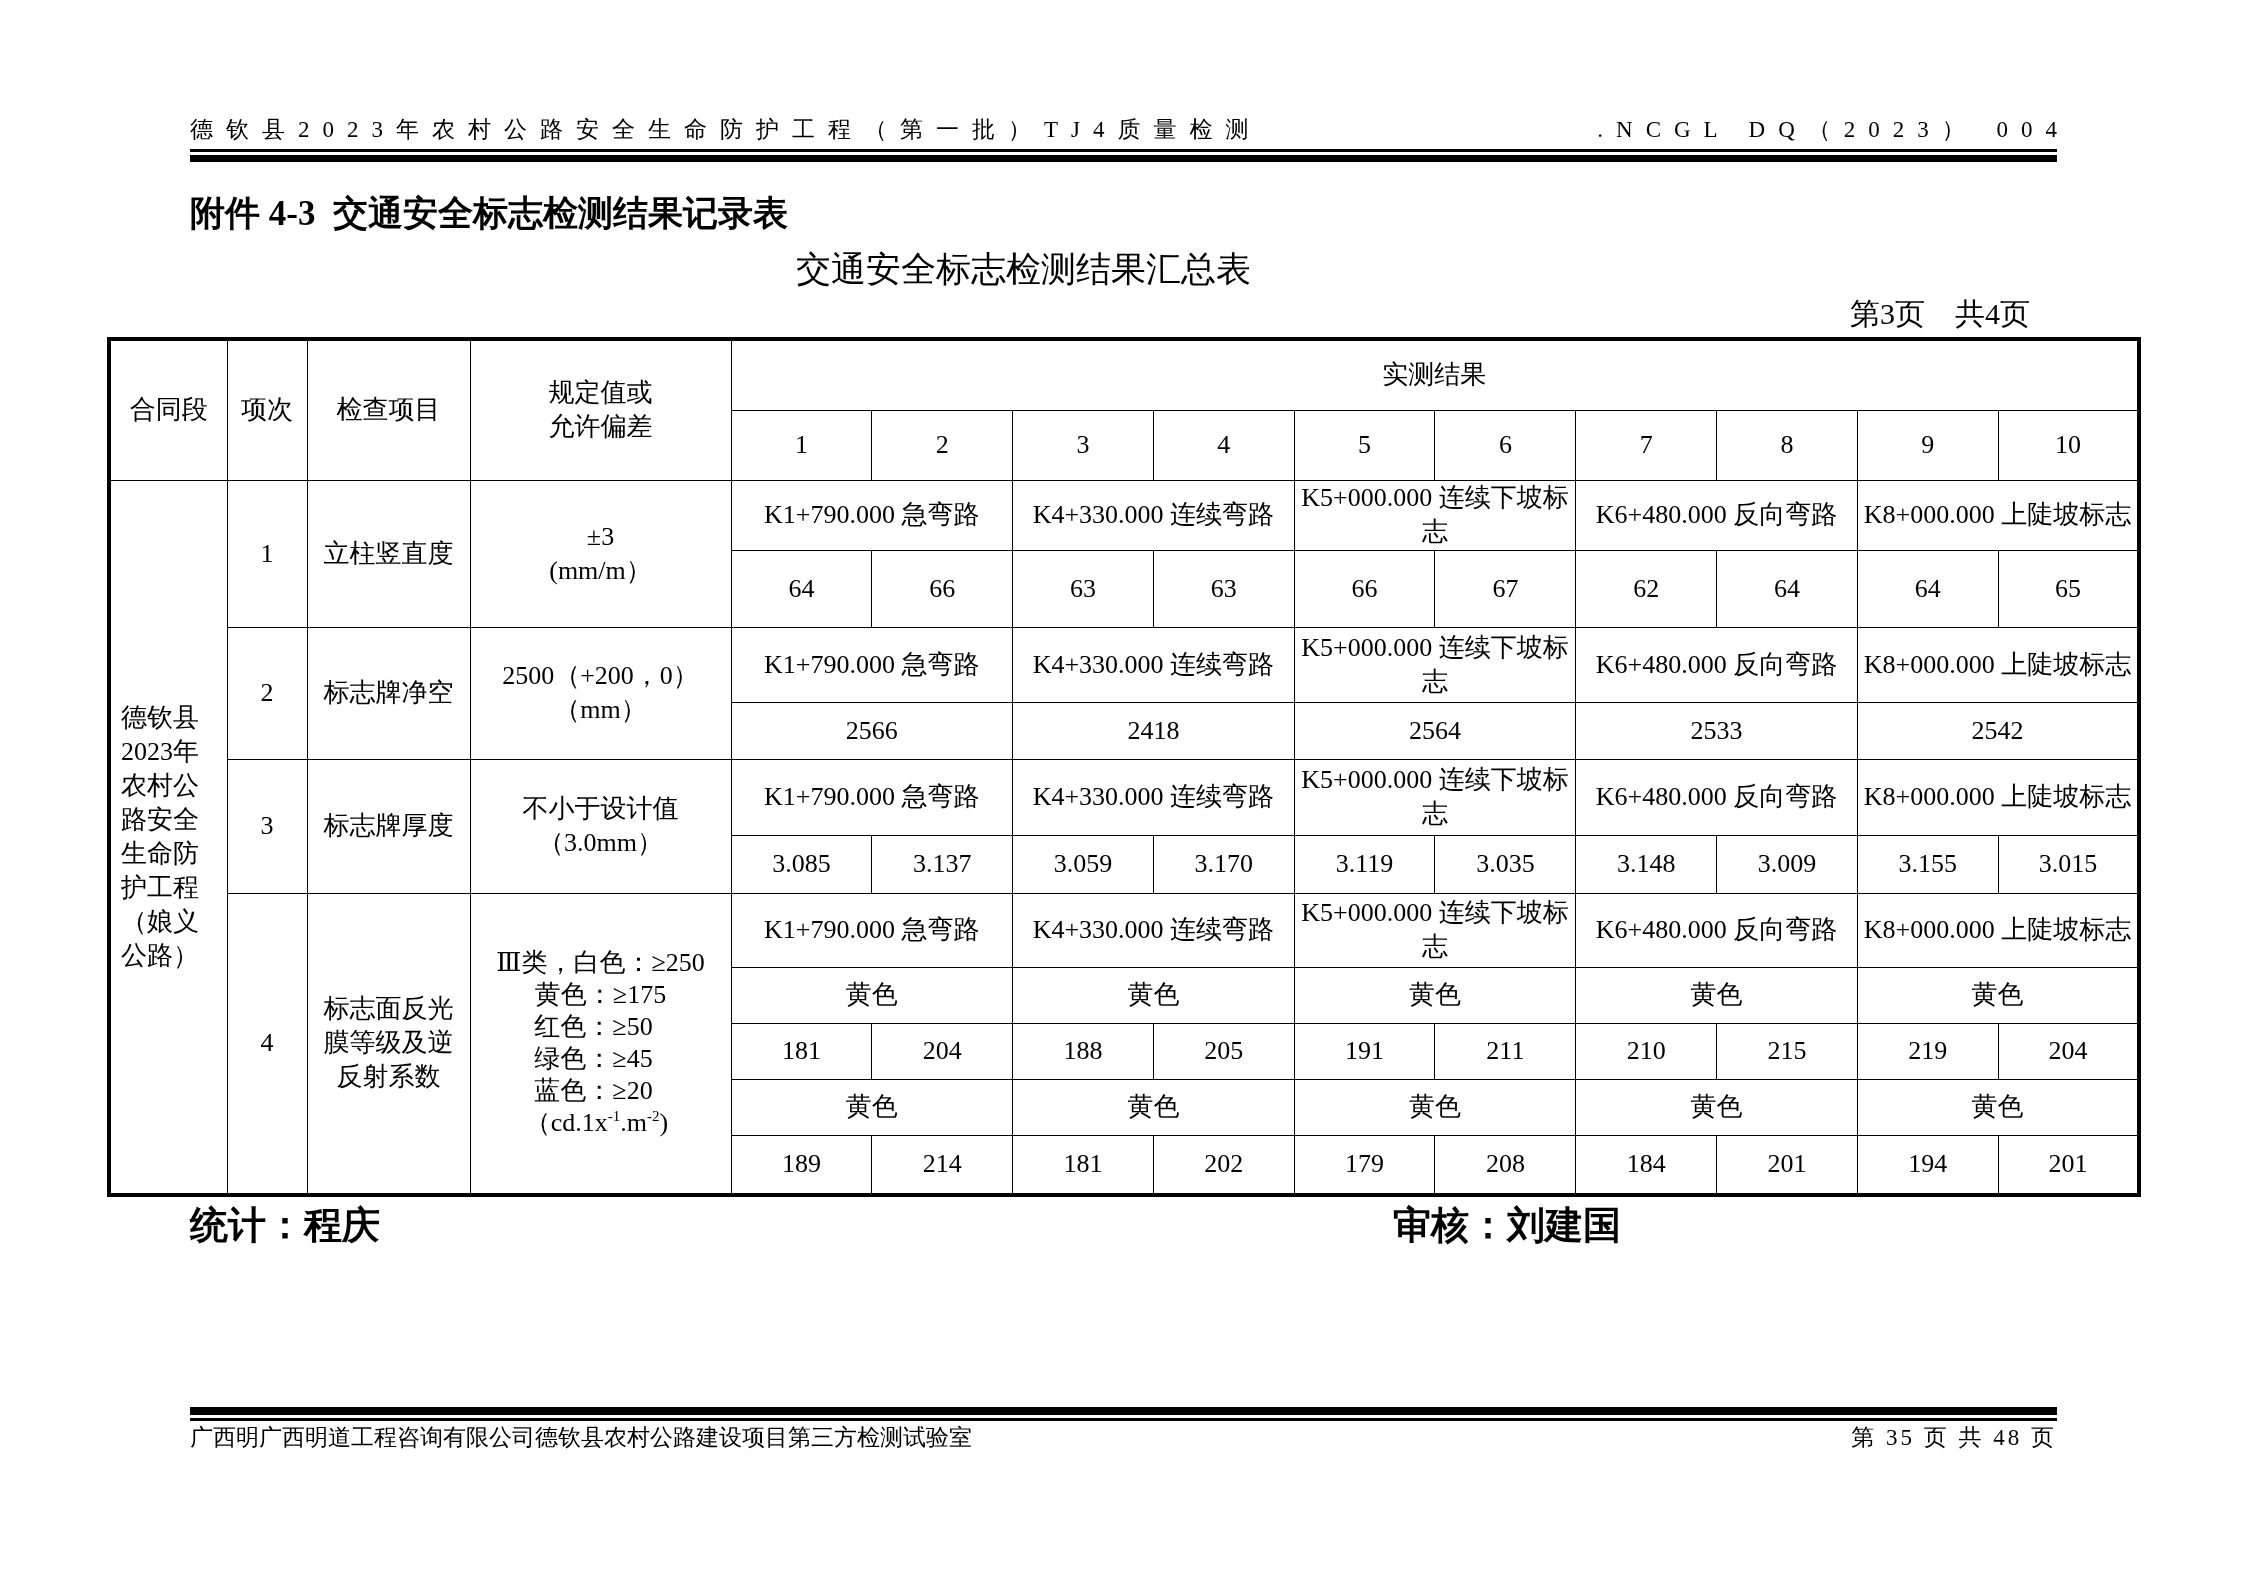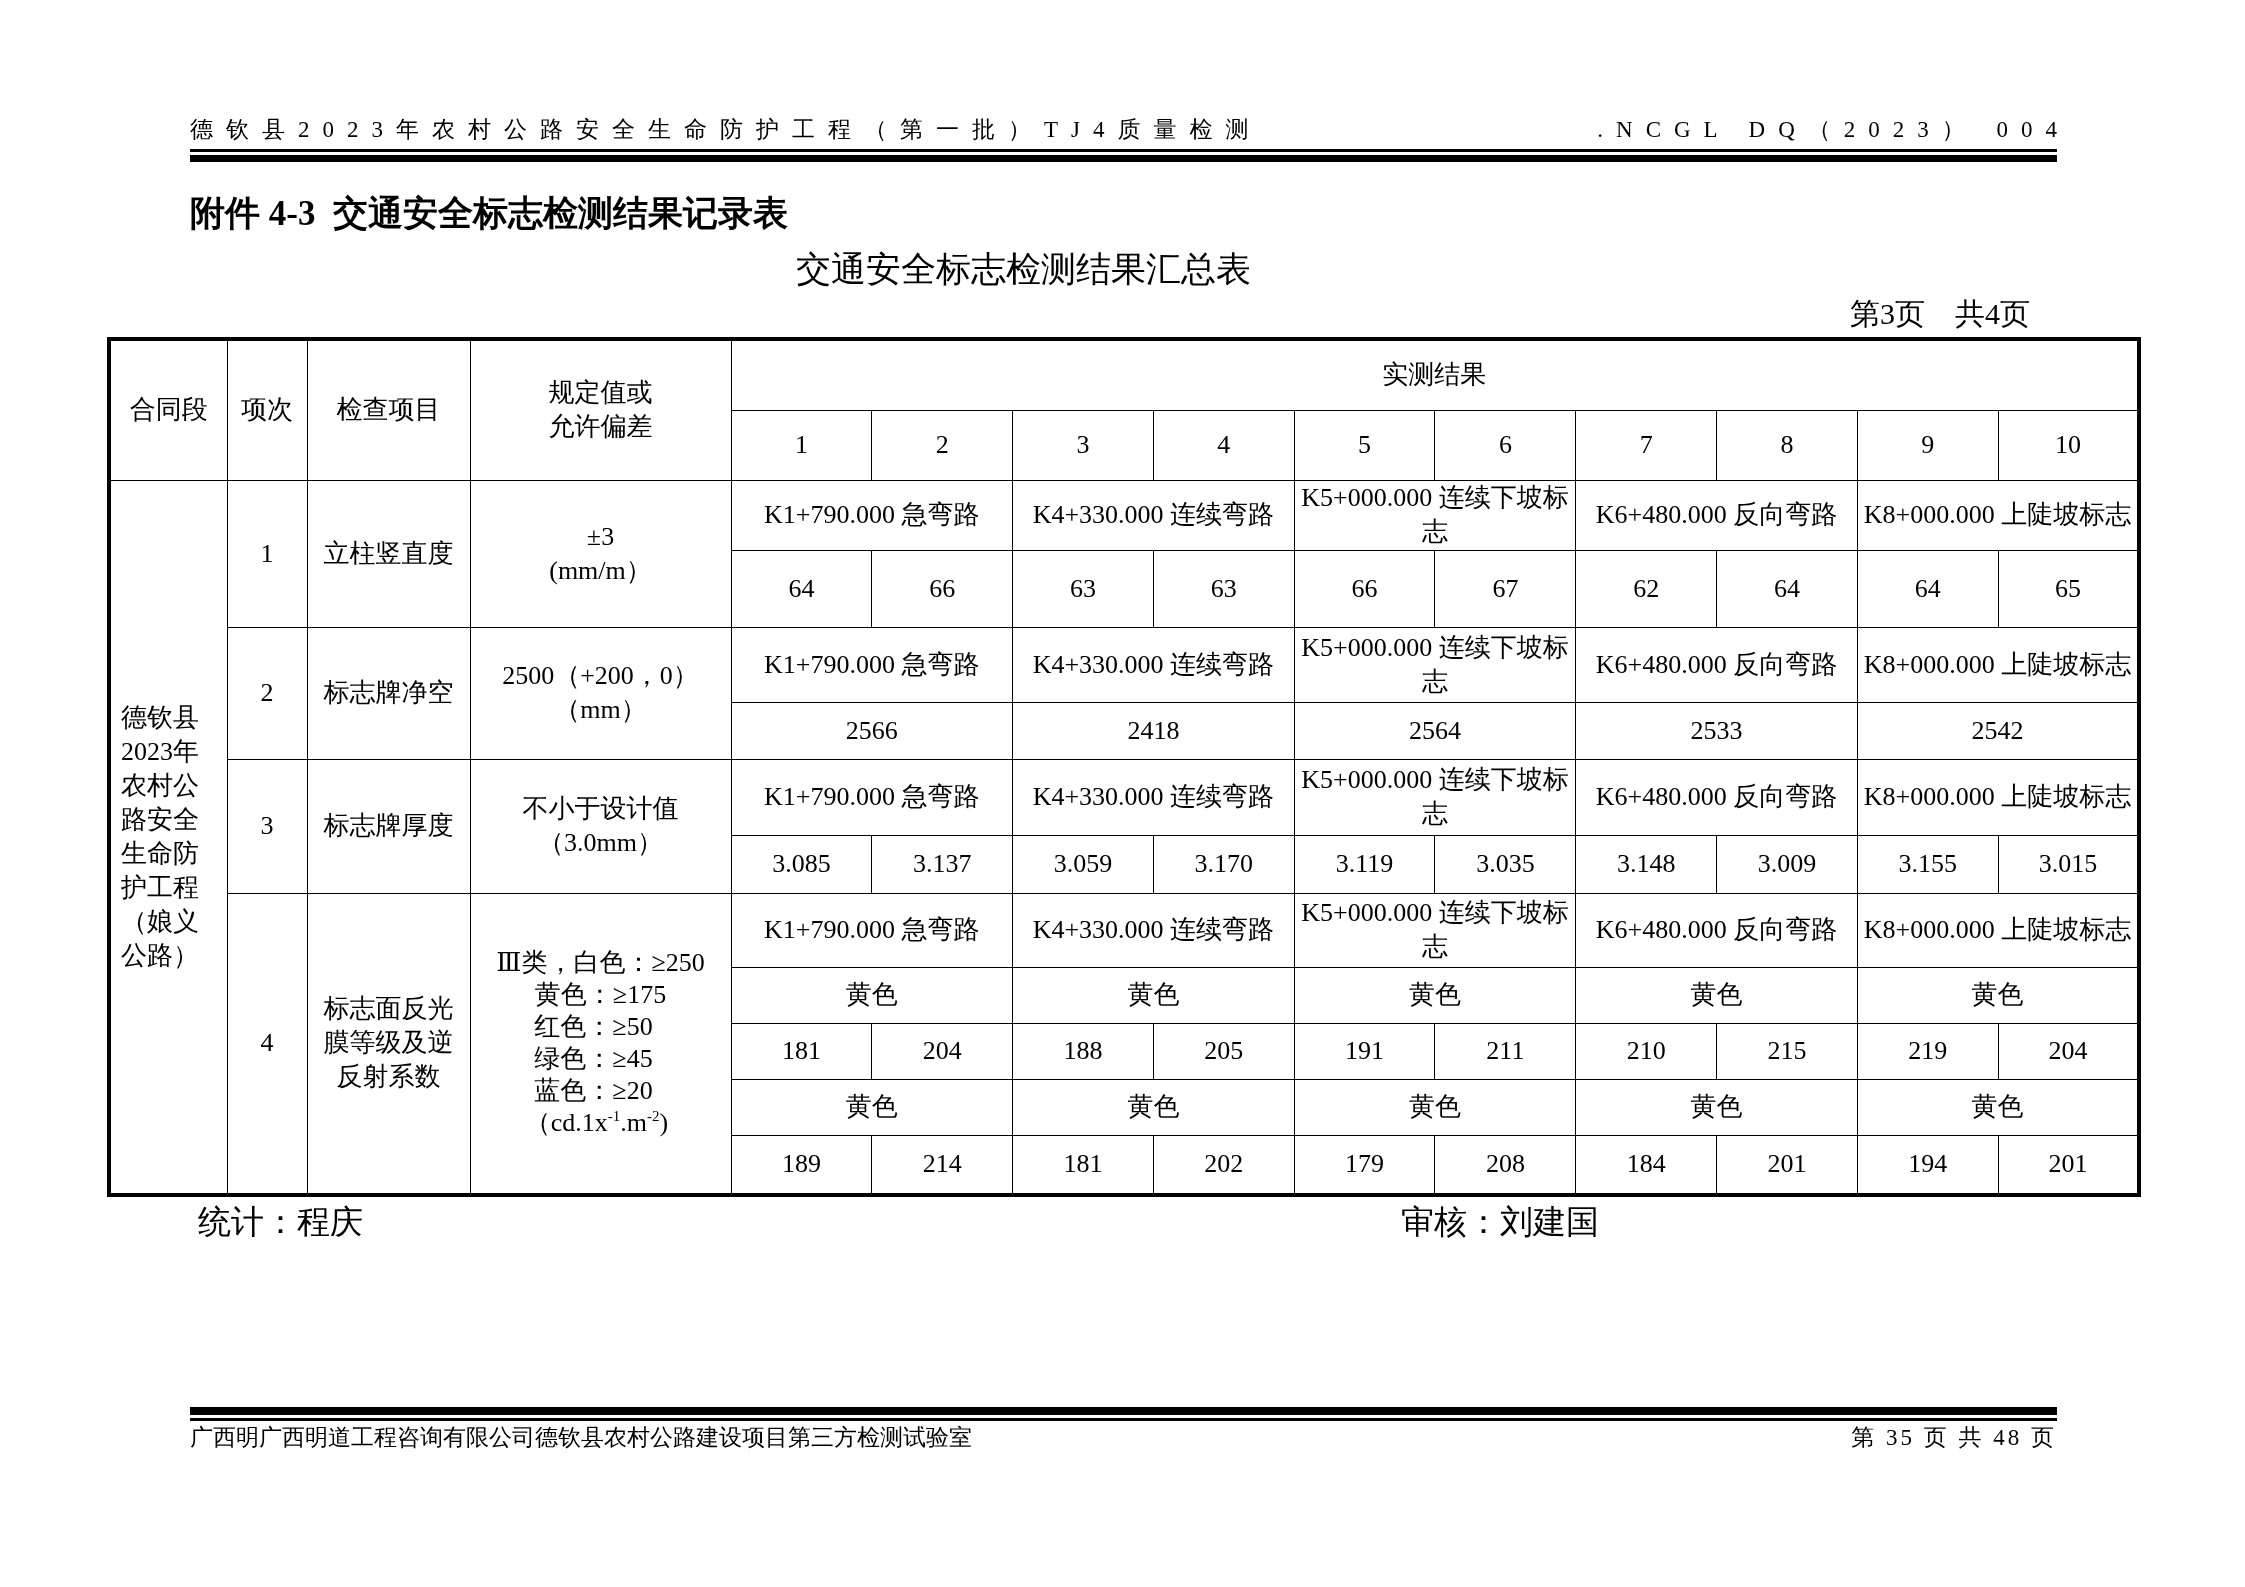--- a/index.html
+++ b/index.html
@@ -21,22 +21,22 @@
   table#results { position: absolute; left: 107px; top: 337px; width: 2030px;
                   border-collapse: collapse; table-layout: fixed;
                   border: 4px solid #000; }
   #results td { border: 1.5px solid #000; text-align: center; vertical-align: middle;
                 font-size: 26px; line-height: 34px; padding: 0 4px; }
   #results td.loc { font-size: 26px; line-height: 34px; }
   #results td.contract { text-align: left; padding-left: 10px; padding-right: 2px; line-height: 34px; }
   .spec4 { text-align: center; display: inline-block; line-height: 32px; }
   sup { font-size: 15px; line-height: 0; }
 
-  #signers { left: 190px; top: 1200px; width: 1870px; height: 40px; font-size: 33px;
-             font-family: "DejaVu Sans", "Liberation Sans", sans-serif; font-weight: normal; white-space: nowrap; margin-left: 8px; }
+  #signers { left: 190px; top: 1200px; width: 1870px; height: 40px; font-size: 38px;
+             font-family: "DejaVu Sans", "Liberation Sans", sans-serif; font-weight: bold; white-space: nowrap; }
   #signers .stat { position: absolute; left: 0; top: 0; }
   #signers .review { position: absolute; left: 1203px; top: 0; }
 
   #footer-rule-thick { left: 190px; top: 1407px; width: 1867px; height: 8px; background: #000; }
   #footer-rule-thin { left: 190px; top: 1418px; width: 1867px; height: 3px; background: #000; }
   #footer { left: 190px; top: 1422px; width: 1867px; height: 32px; font-size: 23px; white-space: nowrap; }
   #footer .left { position: absolute; left: 0; top: 0; }
   #footer .right { position: absolute; right: 0; top: 0; letter-spacing: 3px; }
 </style>
 </head>

